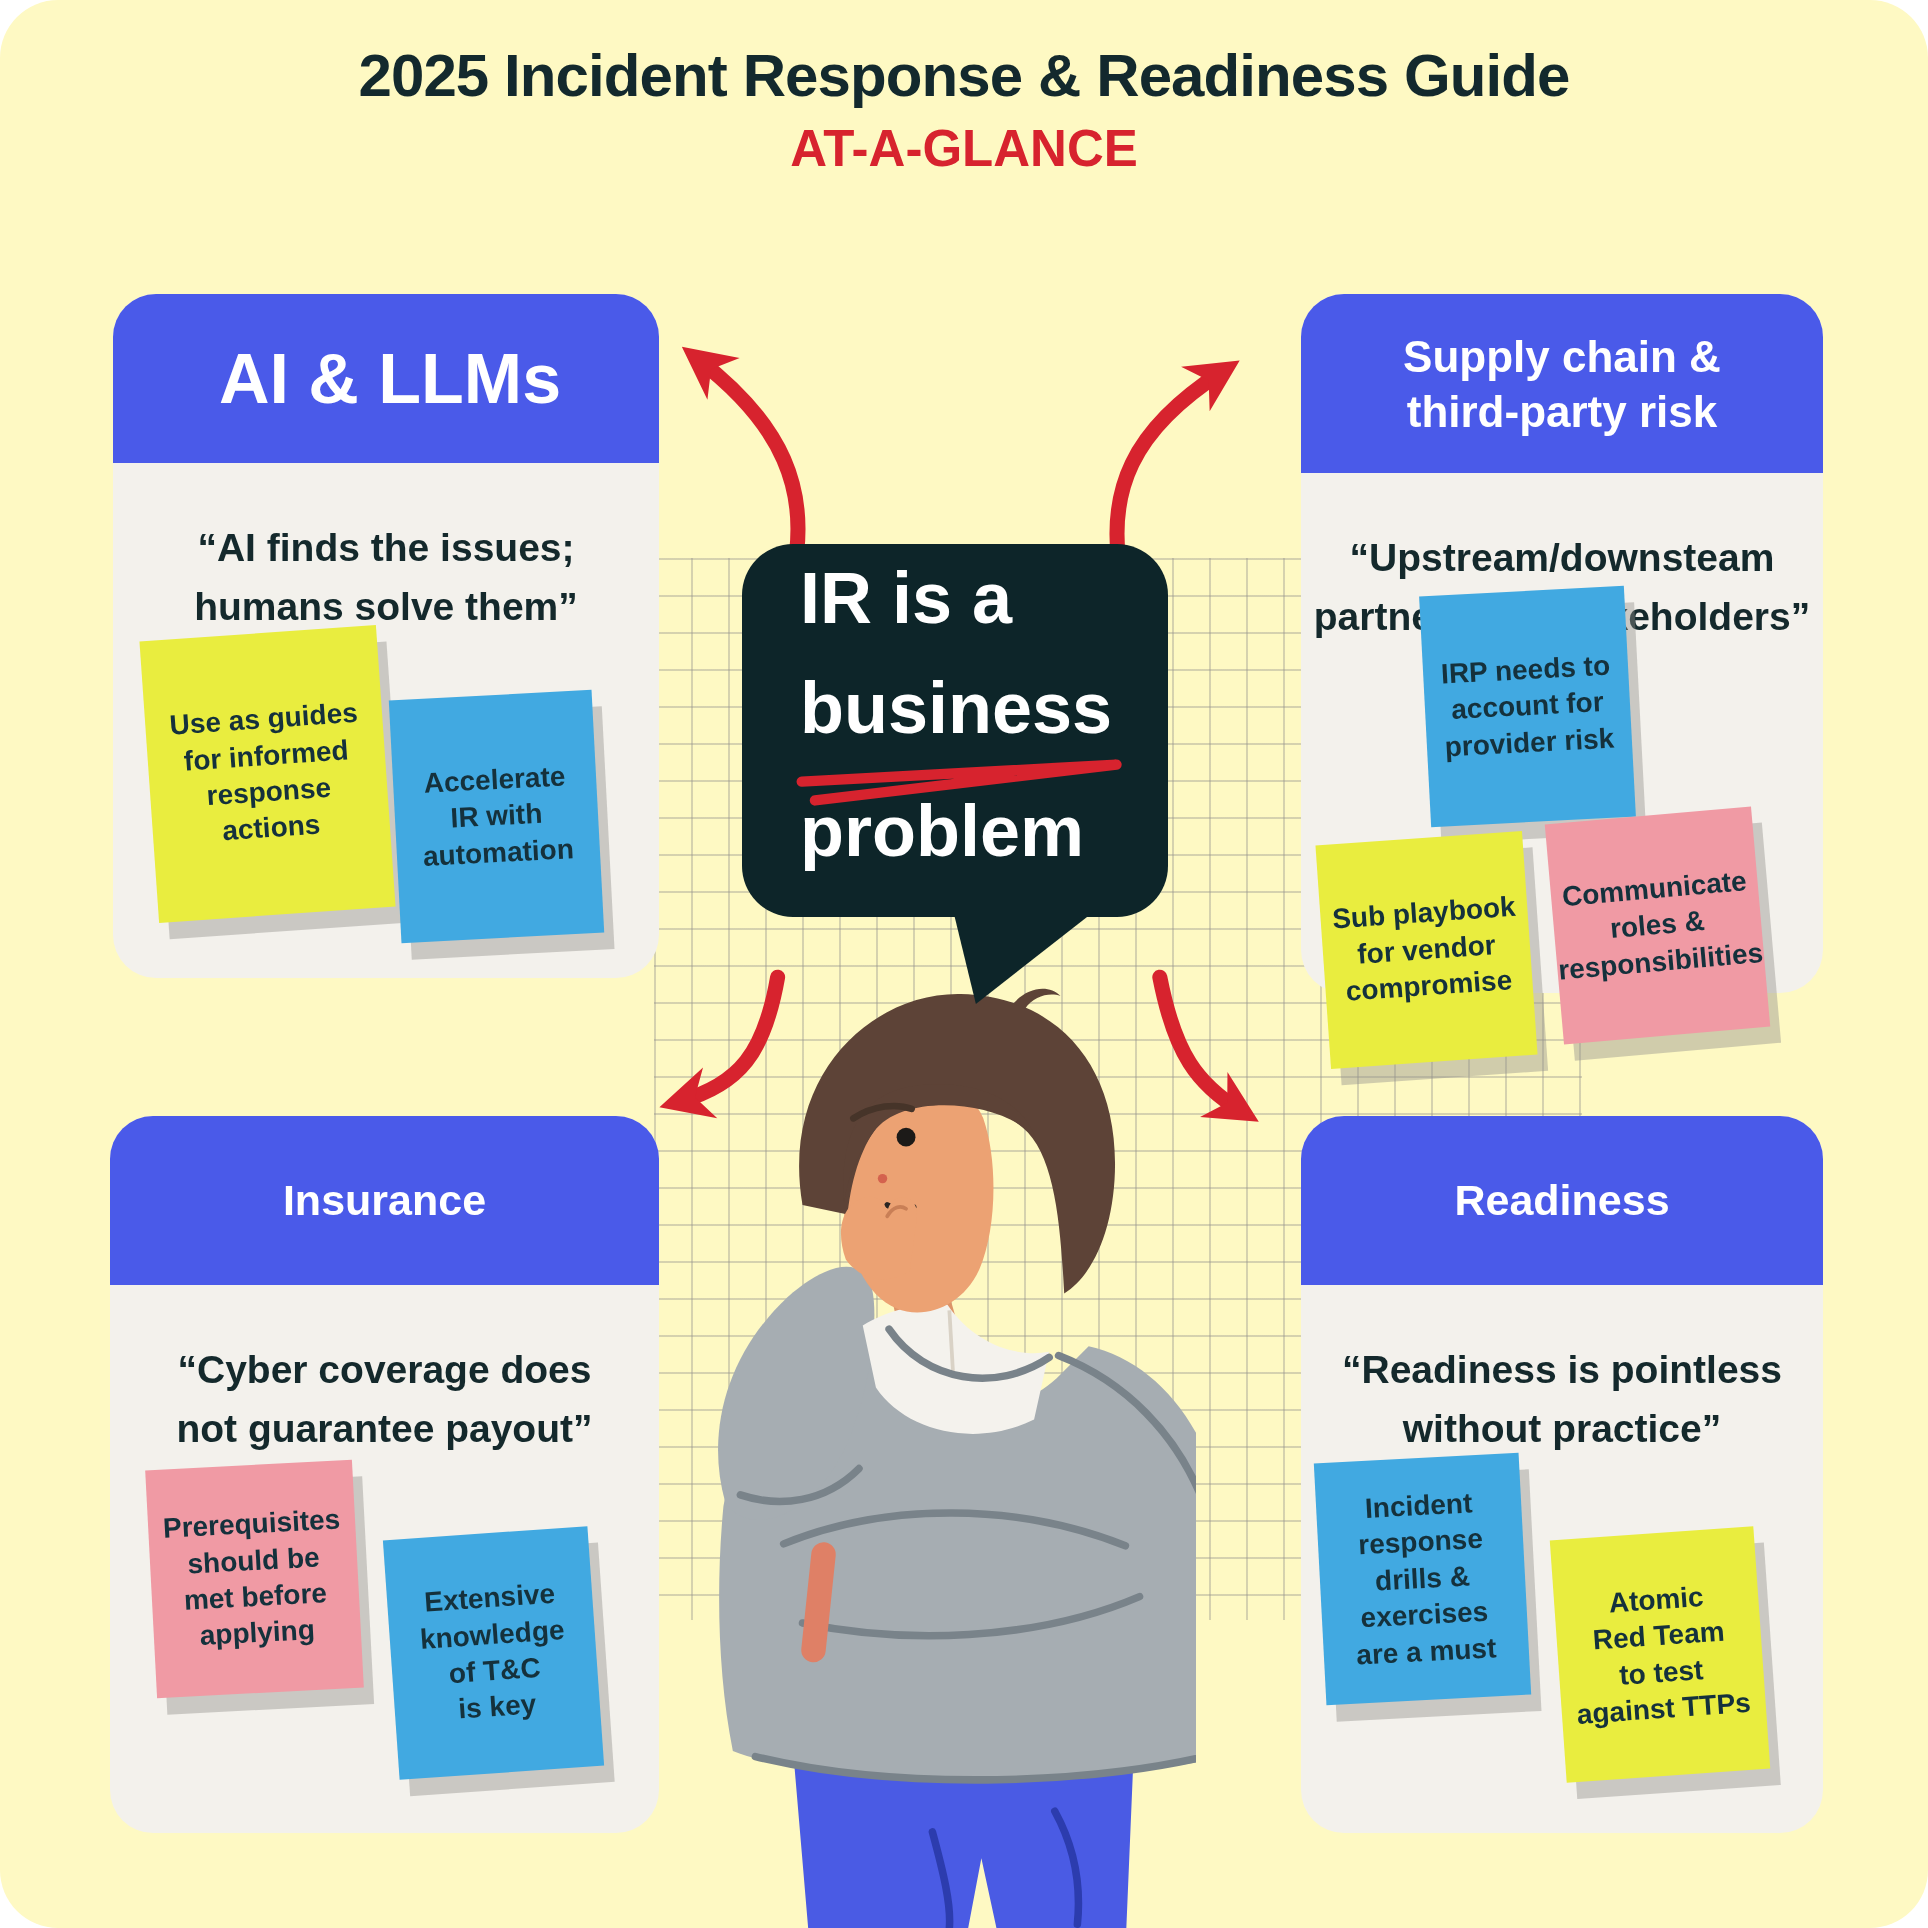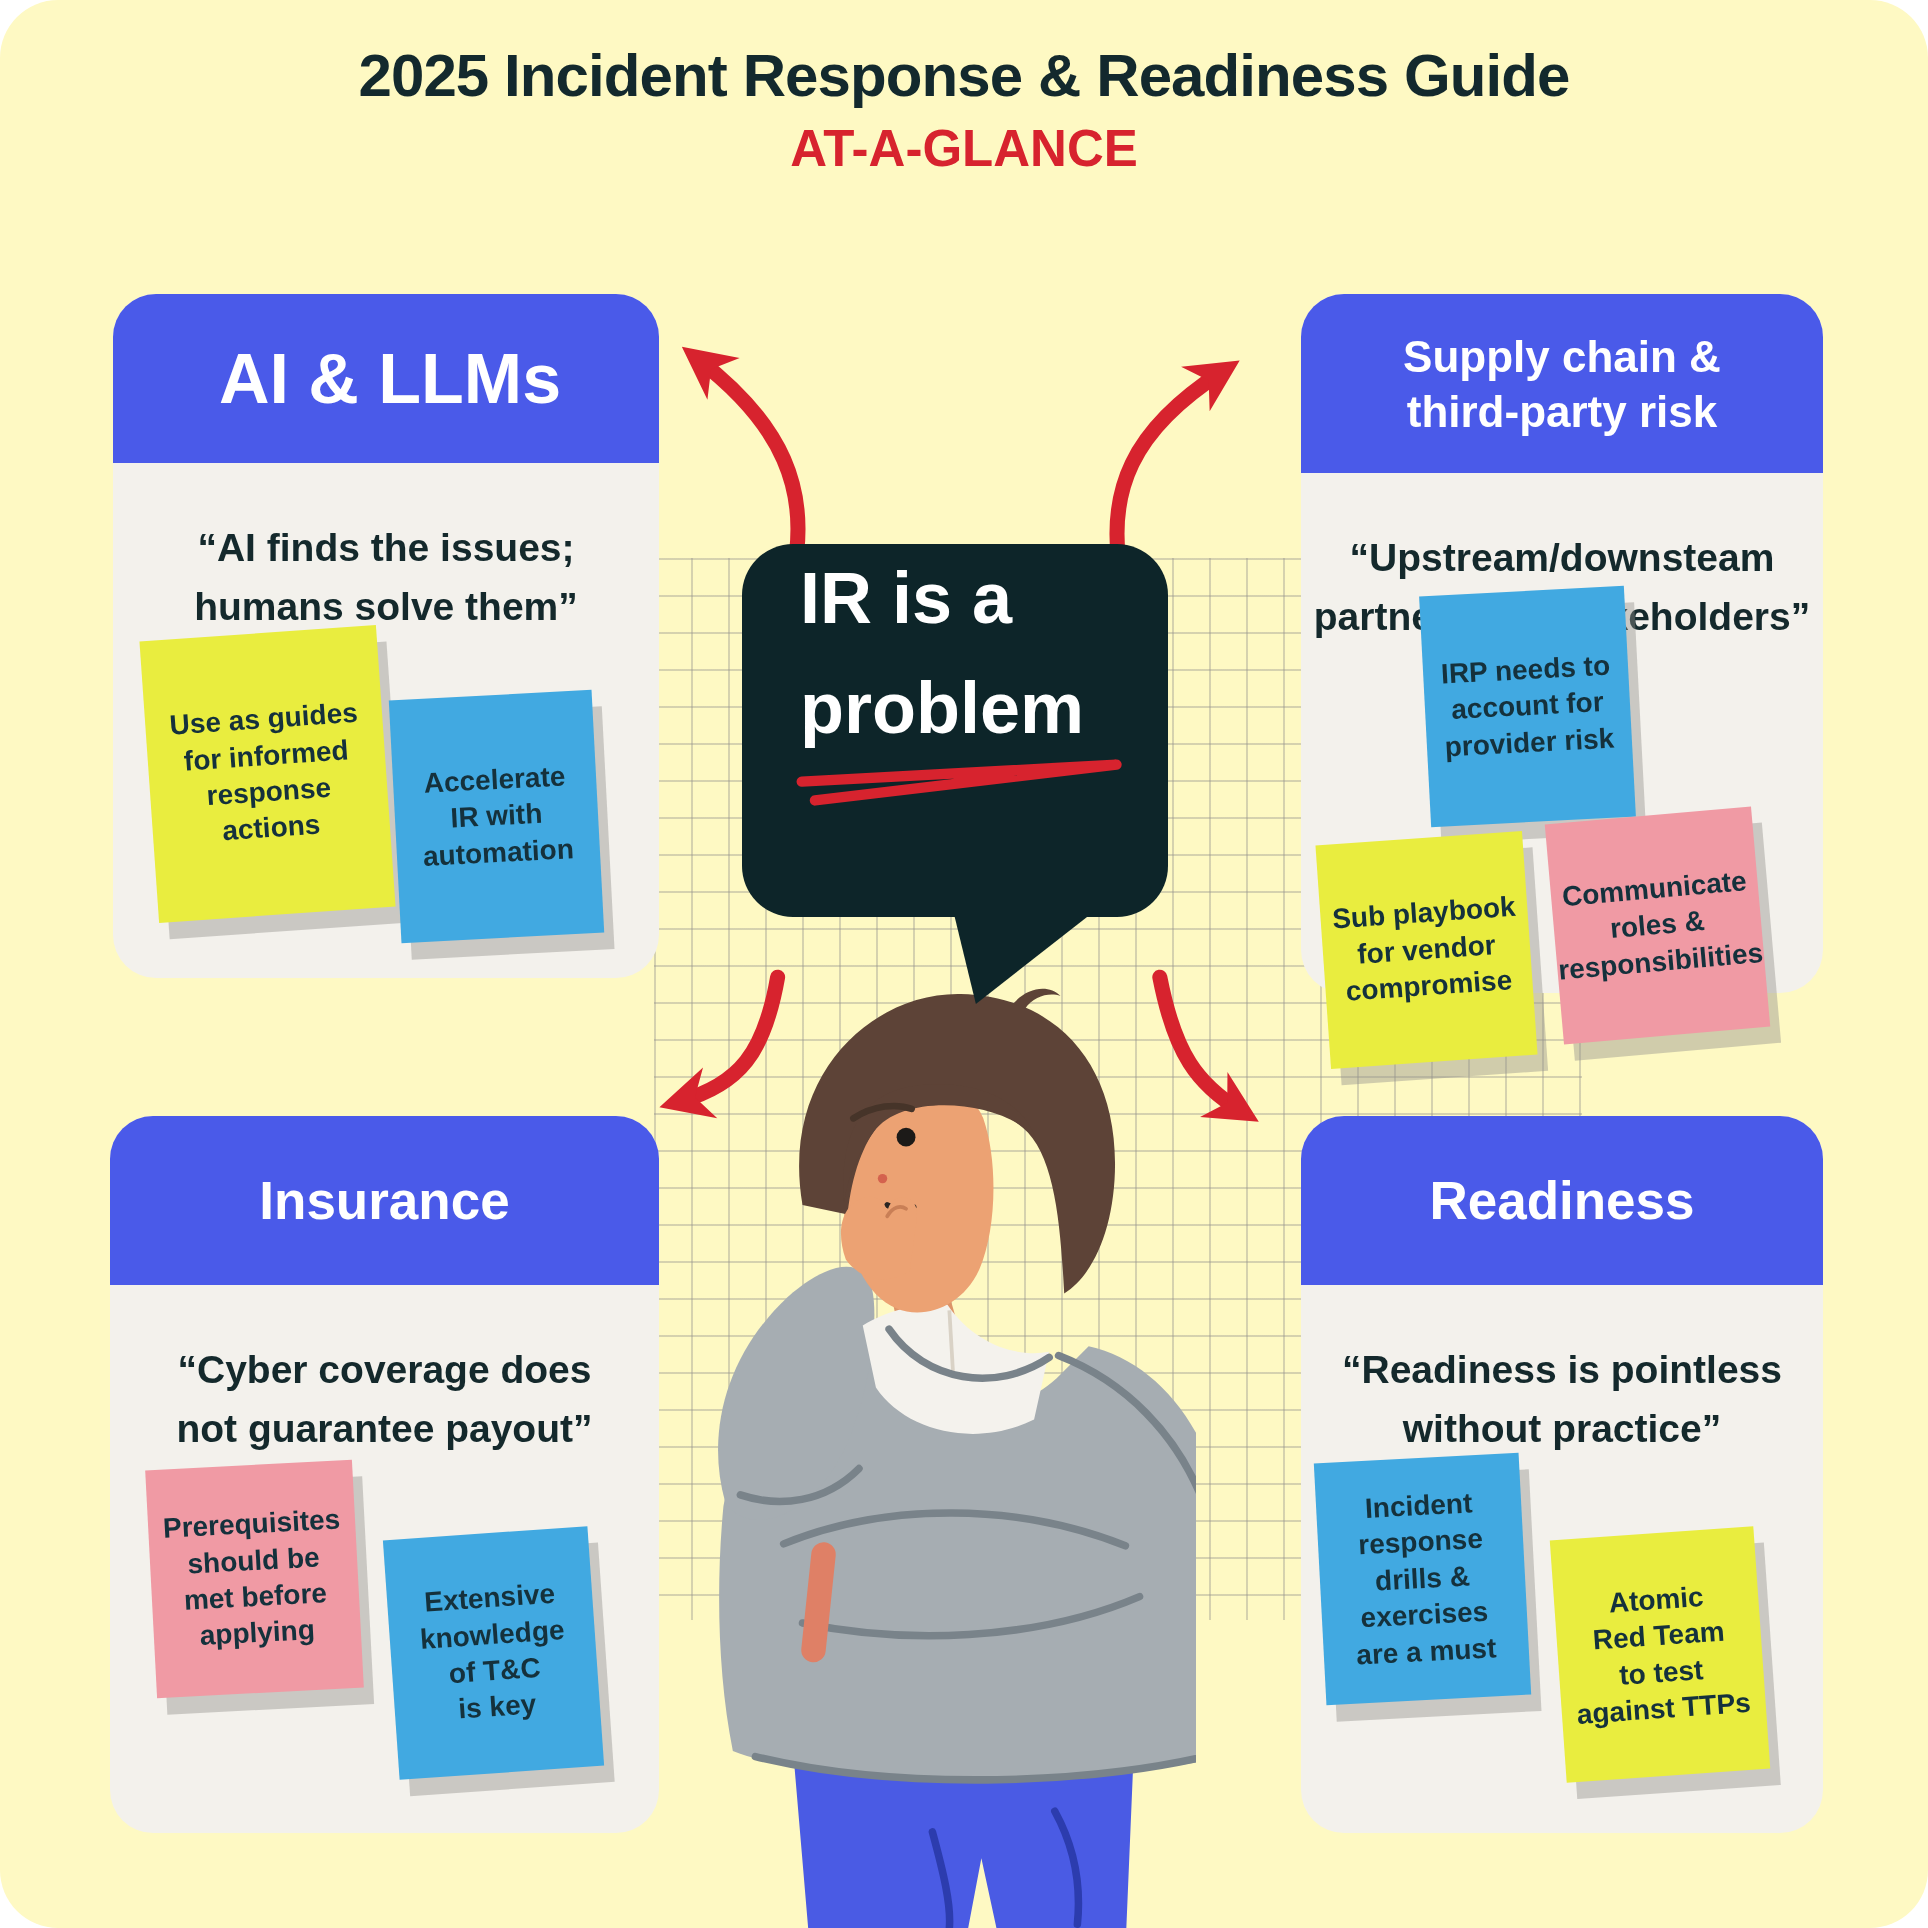--- a/index.html
+++ b/index.html
@@ -23,21 +23,21 @@
   .card-header{background:#4a5ae9;color:#fff;display:flex;align-items:center;justify-content:center;
     text-align:center;font-weight:800;white-space:pre-line;}
   .card-quote{white-space:pre-line;text-align:center;font-size:39px;font-weight:700;color:#14292c;
     line-height:1.5;margin-top:56px;padding:0 12px;}
   .q-tl{left:113px;top:294px;width:546px;height:684px;}
   .q-tr{left:1301px;top:294px;width:522px;height:699px;}
   .q-bl{left:110px;top:1116px;width:549px;height:717px;}
   .q-br{left:1301px;top:1116px;width:522px;height:717px;}
   .q-tl .card-header{height:169px;font-size:70px;padding-left:8px;}
   .q-tr .card-header{height:179px;font-size:44px;line-height:1.25;}
-  .q-bl .card-header,.q-br .card-header{height:169px;font-size:53px;}
+  .q-bl .card-header,.q-br .card-header{height:169px;font-size:43px;}
 
   
   .sticky{position:absolute;display:flex;align-items:center;justify-content:center;text-align:center;
     font-size:28px;font-weight:600;line-height:1.3;color:#15313c;white-space:pre-line;
     box-shadow:9.4px 17px 0 rgba(146,144,139,.42);}
   .sticky.yellow{background:#e9ed3f;}
   .sticky.blue{background:#41a9e1;}
   .sticky.pink{background:#f09aa4;}
   .st-tl0{left:149px;top:633px;width:237px;height:282px;transform:rotate(-4deg);}
   .st-tl1{left:395px;top:695px;width:203px;height:243px;transform:rotate(-3deg);}
@@ -176,20 +176,21 @@
     <circle cx="272" cy="168" r="10" fill="#1c1a18"></circle>
     <circle cx="247" cy="212" r="5" fill="#d4624e"></circle>
     <path d="M252,240 C262,246 272,246 280,242" stroke="#2a2522" stroke-width="6" fill="none" stroke-linecap="round"></path>
 
     <path d="M208,298 C196,264 206,238 228,232 C240,229 250,236 252,248 C254,234 266,228 276,234 C286,240 284,254 282,264 L276,310 C252,326 224,320 208,298 Z" fill="#eca273"></path>
     <path d="M252,252 C258,242 266,240 272,244" stroke="#c97f56" stroke-width="4" fill="none" stroke-linecap="round"></path>
   </svg>
 
   <div class="bubble">
     <span class="line l1">IR is a</span>
+    <span class="line l2">business</span>
     <span class="line l3">problem</span>
   </div>
   <div class="tail"></div>
   <svg class="scribble" width="330" height="49" viewBox="0 0 350 52">
     <polyline points="6,24 340,6 20,44" fill="none" stroke="#d7232e" stroke-width="11" stroke-linecap="round" stroke-linejoin="round"></polyline>
   </svg>
 
 </div>
 
 

